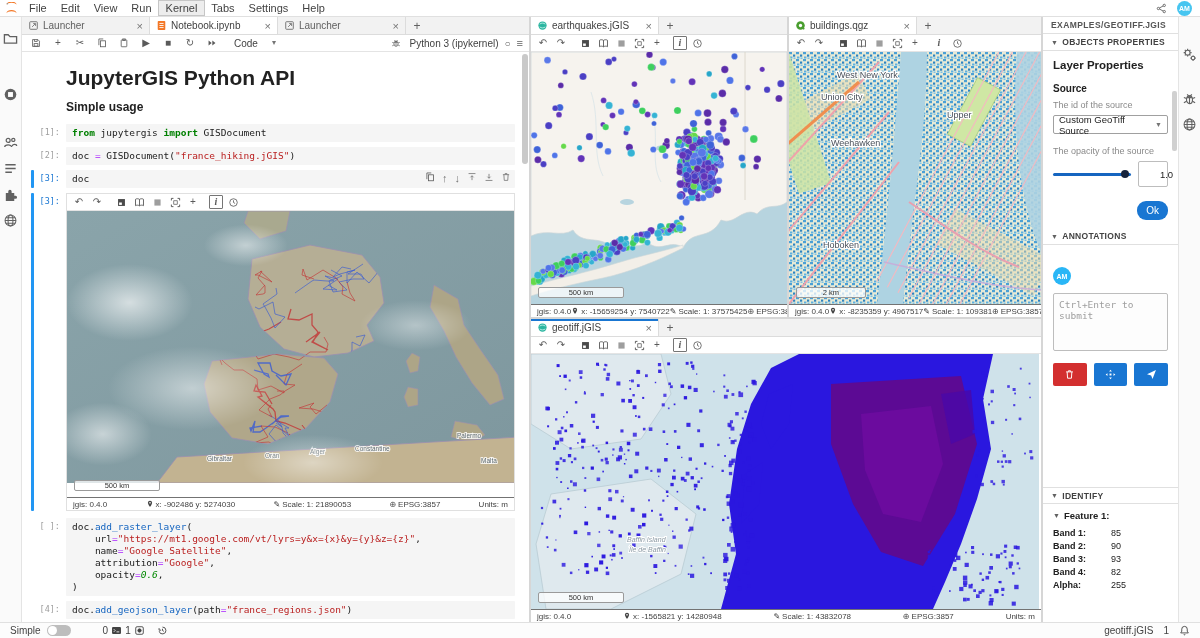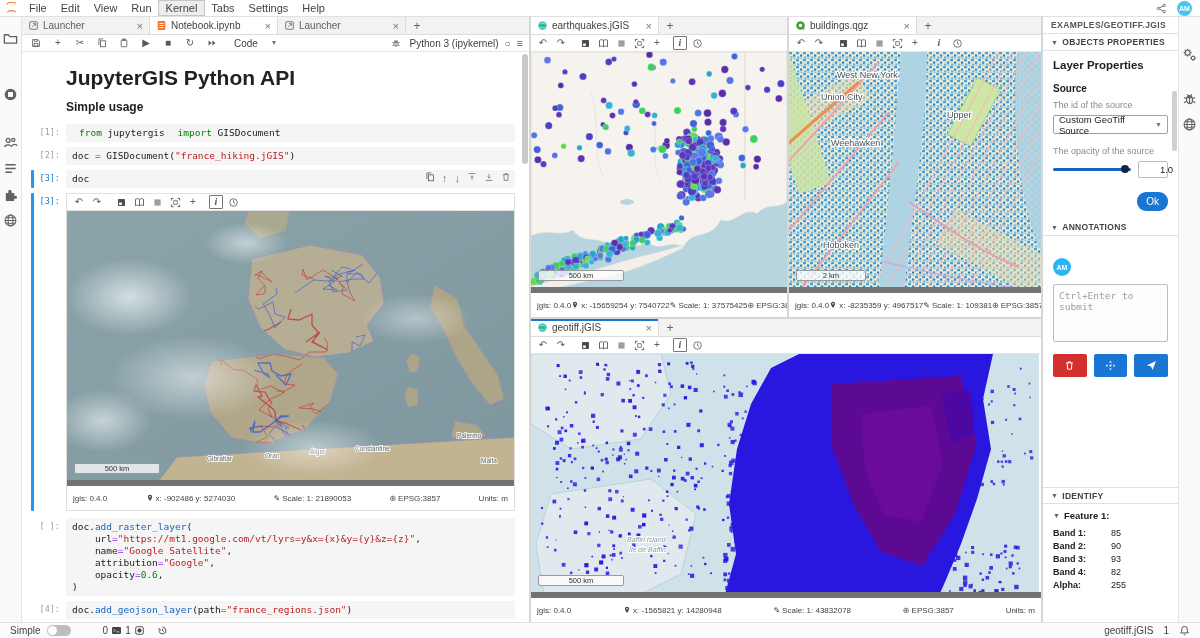--- a/index.html
+++ b/index.html
@@ -44,22 +44,22 @@
   .ticon svg { width:11px; height:11px; }
   .ticon.boxed { border:1px solid #757575; border-radius:1px; font-style:italic; font-weight:bold; width:14px; min-width:14px; font-family:"Liberation Serif",serif; }
   .ticon.plain-i { font-style:italic; font-weight:bold; font-family:"Liberation Serif",serif; }
   .tsep { width:4px; }
 
   .pmap { position:relative; flex:1; overflow:hidden; }
   .pmap svg.maplayer { position:absolute; inset:0; }
   .scalebar { position:absolute; left:7px; bottom:6px; min-width:86px; height:11px; background:rgba(255,255,255,.75);
     border:1px solid #9a9a9a; border-radius:2px; font-size:7.5px; color:#333; display:flex;
     align-items:center; justify-content:center; z-index:5; }
-  .pstatus { height:13px; background:#fff; border-top:6px solid #737373; display:flex; align-items:center;
-    justify-content:space-between; padding:12px 6px; font-size:8px; color:#424242; flex:0 0 13px; white-space:nowrap; }
+  .pstatus { height:13px; background:#fff; border-top:1px solid #737373; display:flex; align-items:center;
+    justify-content:space-between; padding:0 6px; font-size:8px; color:#424242; flex:0 0 13px; white-space:nowrap; }
   .pstatus .st { display:flex; align-items:center; gap:2px; }
   .pstatus svg { width:8px; height:8px; }
   .pstatus .glyph { font-size:8px; }
 
   
   .nb-panel { left:22px; top:17px; width:507px; bottom:16px; }
   .nbtoolbar { height:17px; border-bottom:1px solid #e4e4e4; display:flex; align-items:center; padding:0 6px; gap:6px; flex:0 0 17px; }
   .nbtoolbar .ticon svg { width:10px; height:10px; }
   .nb-kernel { margin-left:auto; display:flex; align-items:center; gap:6px; font-size:10px; color:#424242; }
   .celltype { display:flex; gap:14px; font-size:10px; color:#424242; padding-left:8px; }
@@ -69,22 +69,22 @@
 
   h1.nbtitle { font-size:21px; font-weight:600; color:#212121; margin:6px 0 10px 40px; }
   .nbsub { font-size:12px; font-weight:600; color:#212121; margin:0 0 10px 40px; }
   .cell { position:relative; padding-left:40px; margin-bottom:5px; }
   .cell .prompt { position:absolute; left:0; top:3px; width:34px; text-align:right;
     font-family:"DejaVu Sans Mono",monospace; font-size:8.5px; color:#9e9e9e; }
   .cell .prompt.blue { color:#1976d2; }
   .cell.selected::before { content:""; position:absolute; left:5px; top:0; bottom:0; width:3px; background:#2196f3; border-radius:1px; }
   .cellsrc { background:#f5f5f5; border-radius:1px; padding:3px 6px; position:relative; }
   .cellsrc pre { font-family:"DejaVu Sans Mono",monospace; font-size:9.5px; line-height:12px; color:#212121; white-space:pre; }
-  .t-kw { color:#008000; font-weight:normal;margin-left:7px; } .t-str { color:#ba2121; }
-  .t-fn { color:#1565c0; } .t-op { color:#aa22ff; } .t-num { color:#080; }
+  .t-kw { color:#008000; font-weight:bold; } .t-str { color:#ba2121; }
+  .t-fn { color:#1565c0; } .t-op { color:#aa22ff; } .t-num { color:#080;font-style:italic; }
   .cell-hover-icons { position:absolute; right:4px; top:2px; display:flex; gap:7px; color:#757575; }
   .cell-hover-icons svg { width:10px; height:10px; }
 
   .mapwidget { border:1px solid #e0e0e0; display:flex; flex-direction:column; height:318px; background:#fff; }
   .mapwidget .pmap { flex:1; }
 
   
   .eq-panel { left:531px; top:17px;  width:256px; height:300px; }
   .bl-panel { left:789px; top:17px;  width:252px; height:300px; }
   .gt-panel { left:531px; top:319px; width:510px; height:303px; }
@@ -112,21 +112,21 @@
   .rp-body { padding:8px 10px; position:relative; }
   .rp-title { font-size:11.5px; font-weight:bold; color:#212121; margin-bottom:12px; }
   .rp-sub { font-size:10px; font-weight:bold; color:#212121; margin-bottom:6px; }
   .rp-help { font-size:9px; color:#8a8a8a; margin-bottom:5px; }
   .rp-select { height:19px; border:1px solid #a0a0a0; border-radius:2px; display:flex; align-items:center;
     padding:0 5px; font-size:9.5px; color:#212121; justify-content:space-between; margin-bottom:12px; background:#fff; }
   .rp-select .chev { color:#757575; font-size:7px; }
   .opacity-row { display:flex; align-items:center; gap:7px; margin-bottom:14px; }
   .slider { flex:1; height:3px; background:#1565c0; border-radius:2px; position:relative; }
   .slider .knob { position:absolute; right:2px; top:-3px; width:8px; height:8px; background:#16233c; border-radius:50%; }
-  .opacity-val { width:30px; height:17px; border:1px solid #bdbdbd; border-radius:2px; font-size:9.5px;
+  .opacity-val { width:30px; height:26px; border:1px solid #bdbdbd; border-radius:2px; font-size:9.5px;
     display:flex; align-items:center; justify-content:center; color:#212121;padding-left:27px; }
   .ok-row { display:flex; justify-content:flex-end; }
   .btn-ok { background:#1976d2; color:#fff; border:none; border-radius:9px; font-size:10px; padding:4px 9px; }
   .rp-scroll { position:absolute; right:1px; top:40px; width:5px; height:150px; }
   .rp-scroll .thumb { width:5px; height:60px; background:#d0d0d0; border-radius:2px; }
 
   .annot-row { display:flex; gap:6px; margin-bottom:8px; }
   .annot-avatar { width:18px; height:18px; border-radius:50%; background:#29b6f6; color:#fff; flex:0 0 18px;
     font-size:7px; font-weight:bold; display:flex; align-items:center; justify-content:center; margin-top:14px; }
   .annot-msg { background:#ececec; border-radius:3px; padding:6px 6px; font-size:8.5px; color:#616161; line-height:1.35; }

